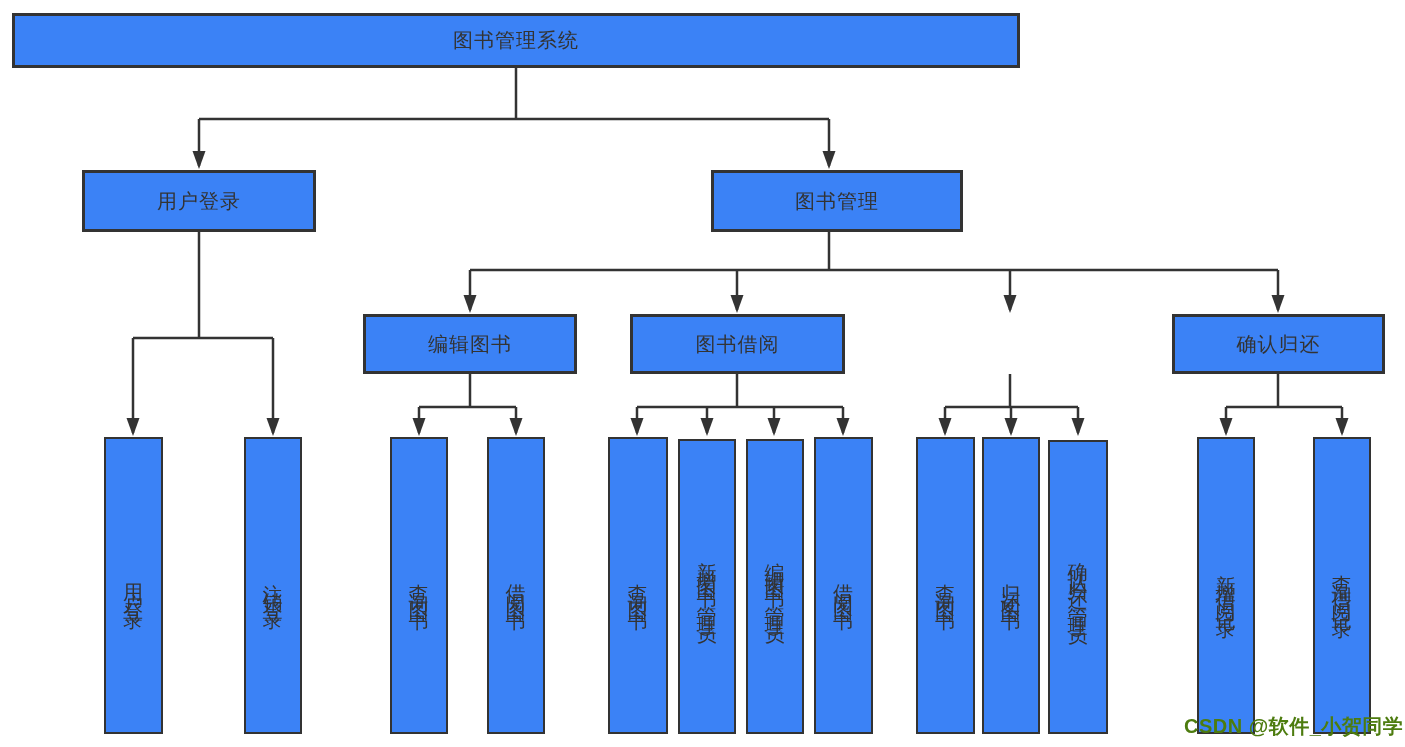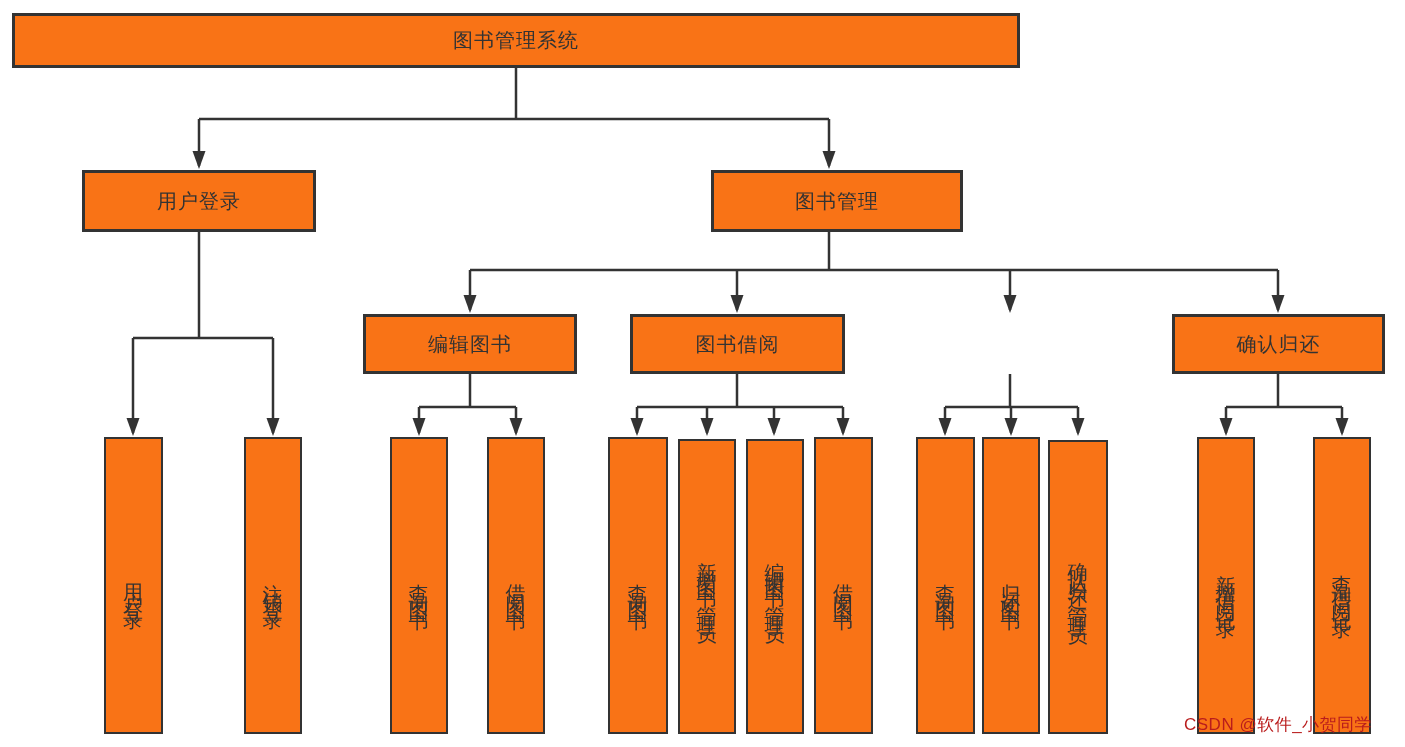--- a/index.html
+++ b/index.html
@@ -7,21 +7,21 @@
     position:relative;
     width:1405px;height:747px;
     background:#ffffff;
     font-family:"Liberation Sans","DejaVu Sans",sans-serif;
     overflow:hidden;
   }
   .box{
     position:absolute;
     box-sizing:border-box;
     border:3px solid #333333;
-    background:#f97316;
+    background:#3b82f6;
     display:flex;
     align-items:center;
     justify-content:center;
     color:#333333;
   }
   .hbox{ font-size:20px; letter-spacing:1px; }
   .vbox{ border-width:2.5px; }
   .vbox .vtext{
     writing-mode:vertical-lr;
     text-orientation:mixed;
@@ -33,25 +33,26 @@
   #connectors{
     position:absolute;
     left:0;top:0;
     width:1405px;height:747px;
     pointer-events:none;
   }
   #connectors path{ stroke:#333333; stroke-width:2.5; fill:none; }
   .watermark{
     position:absolute;
     left:1184px;top:713px;
-    font-size:17px;
-    color:#b91c1c;
+    font-size:20px;
+    color:#4d7c0f;
     letter-spacing:0.5px;
     white-space:nowrap;
     z-index:5;
+    font-weight:bold;
   }
 </style>
 </head>
 <body>
 
 <div id="canvas">
 
   <svg id="connectors" viewBox="0 0 1405 747" xmlns="http://www.w3.org/2000/svg">
     <defs>
       <marker id="arrowhead" markerUnits="userSpaceOnUse" markerWidth="22" markerHeight="16" refX="15" refY="6.5" orient="auto">

